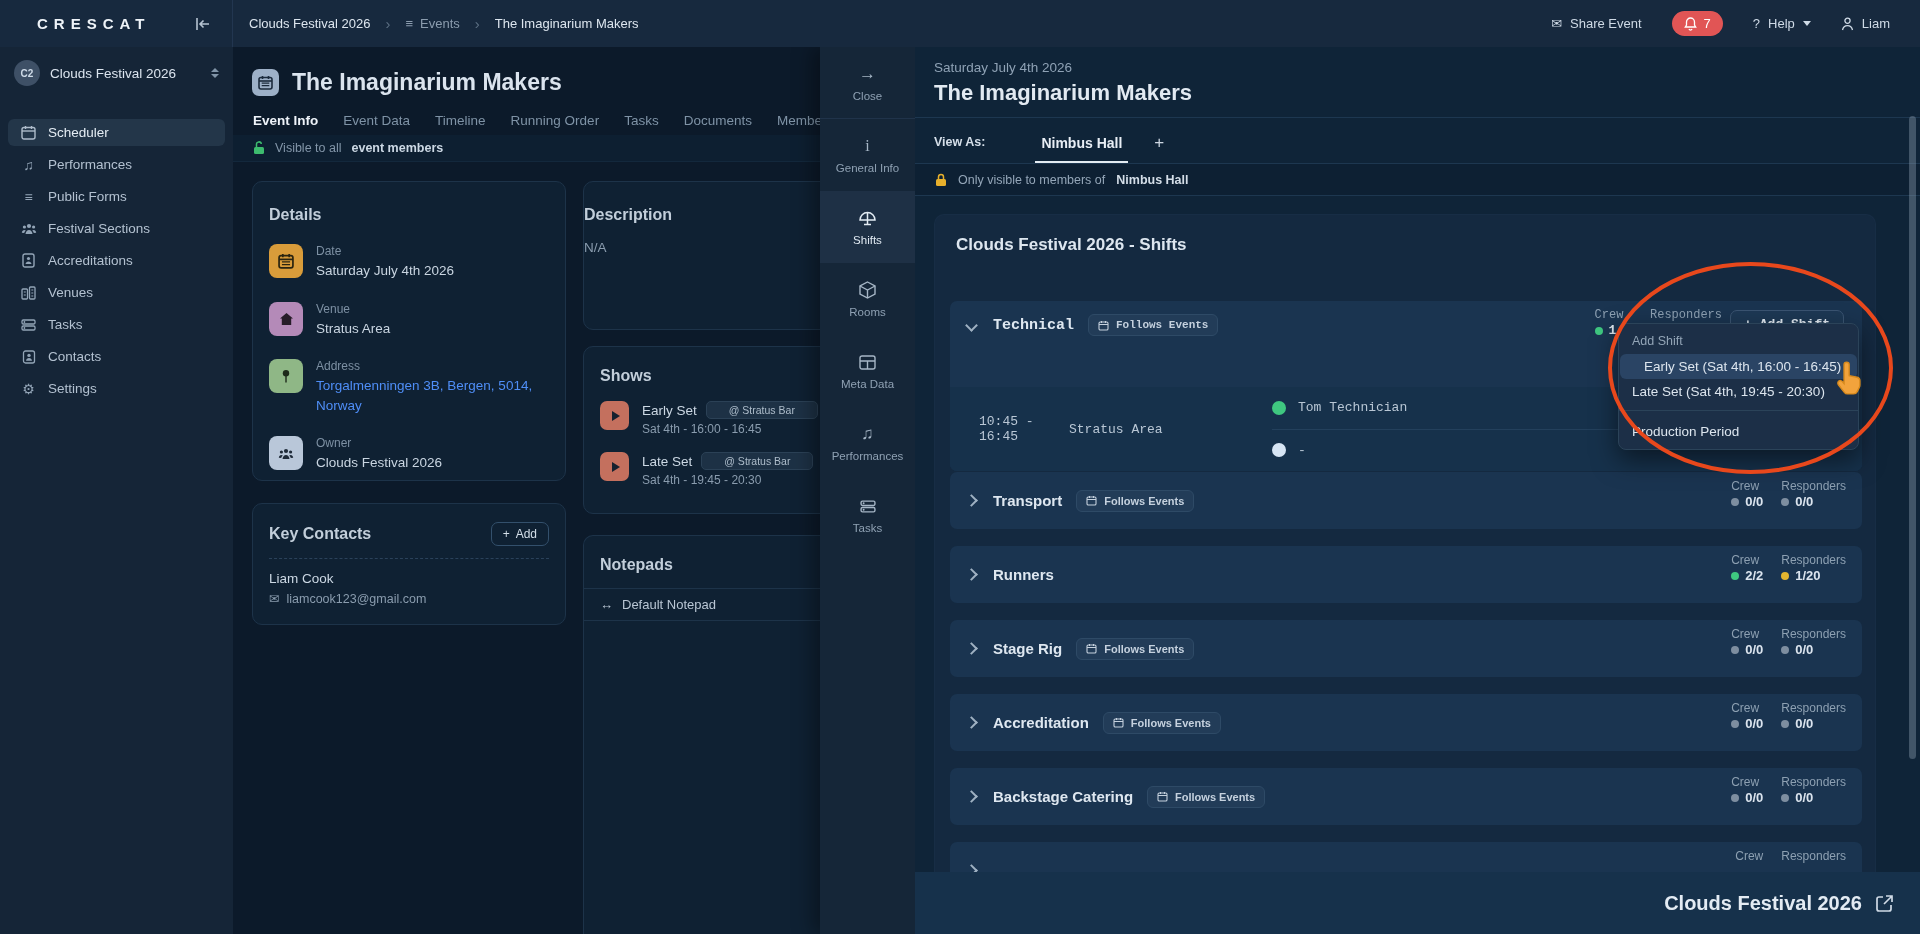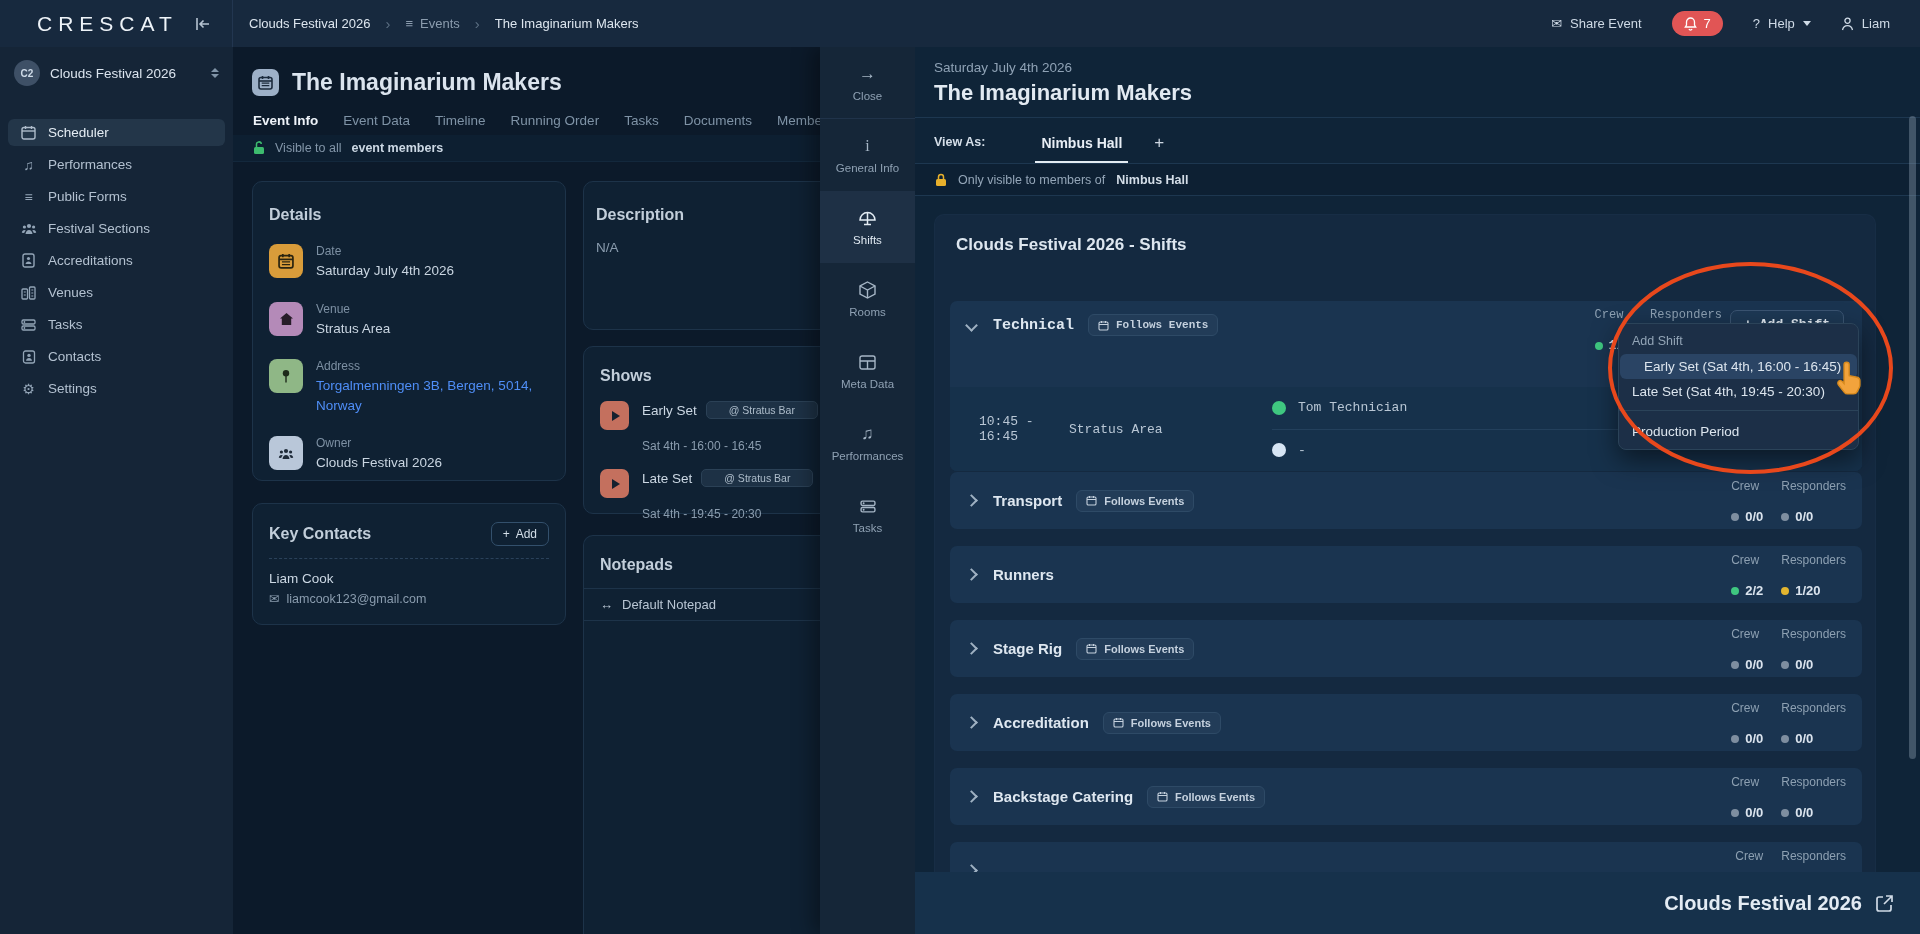--- a/index.html
+++ b/index.html
@@ -3,21 +3,21 @@
 <meta charset="utf-8">
 <style>
   * { box-sizing: border-box; margin: 0; padding: 0; }
   html,body { background:#081220; }
   body { font-family:"Liberation Sans", sans-serif; }
   .screen { position:relative; width:1920px; height:934px; overflow:hidden; background:#0c1a2a; color:#d7dfe8; }
 
   
   .topbar { position:absolute; top:0; left:0; width:1920px; height:47px; background:#17293e; display:flex; align-items:center; z-index:50; }
   .brand-zone { width:233px; height:100%; display:flex; align-items:center; justify-content:space-between; padding:0 18px 0 37px; border-right:1px solid #223650; }
-  .brand { font-size:21px; letter-spacing:6px; font-weight:400; color:#eef3f8; }
+  .brand { font-size:15px; letter-spacing:6px; font-weight:700; color:#eef3f8; }
   .collapse-btn { width:22px; height:22px; display:flex; align-items:center; justify-content:center; cursor:pointer; }
   .crumbs { display:flex; align-items:center; gap:15px; margin-left:16px; font-size:13px; }
   .crumb { color:#dde6ef; cursor:pointer; }
   .crumb.dim { color:#8b9cae; display:flex; align-items:center; gap:7px; }
   .crumb-sep { color:#5b6e82; font-size:15px; }
   .topbar-right { margin-left:auto; display:flex; align-items:center; gap:30px; padding-right:30px; font-size:13px; color:#cfdae6; }
   .tb-item { display:flex; align-items:center; gap:8px; cursor:pointer; }
   .notif-pill { background:#e15555; color:#fff; border-radius:15px; padding:5px 12px; display:flex; align-items:center; gap:7px; font-size:13px; }
   .caret-down { width:0; height:0; border-left:4px solid transparent; border-right:4px solid transparent; border-top:5px solid #cfdae6; display:inline-block; }
 
@@ -49,31 +49,31 @@
   .card { position:absolute; background:#0f2133; border:1px solid #1d3349; border-radius:10px; }
   .card-title { font-size:16px; font-weight:700; color:#c2ceda; }
 
   .card-details { left:19px; top:134px; width:314px; height:300px; padding:24px 16px; }
   .drow { display:flex; gap:13px; margin-bottom:21px; }
   .dicon { width:34px; height:34px; border-radius:8px; flex-shrink:0; display:flex; align-items:center; justify-content:center; }
   .dlabel { font-size:12px; color:#7d90a3; margin-bottom:3px; }
   .dvalue { font-size:13.5px; color:#c9d5e1; line-height:1.45; }
   .dvalue.link { color:#4f8ef7; cursor:pointer; }
 
-  .card-desc { left:350px; top:134px; width:314px; height:149px; padding:24px 12px; }
+  .card-desc { left:350px; top:134px; width:314px; height:149px; padding:24px 0; }
   .na { margin-top:16px; font-size:13.5px; color:#8a9cae; }
 
   .card-shows { left:350px; top:299px; width:314px; height:168px; padding:20px 16px; }
   .show-item { display:flex; gap:13px; margin-top:16px; cursor:pointer; }
   .play-badge { width:29px; height:29px; border-radius:7px; background:#c4705e; display:flex; align-items:center; justify-content:center; flex-shrink:0; }
   .play-tri { width:0; height:0; border-top:5px solid transparent; border-bottom:5px solid transparent; border-left:8px solid #15212f; margin-left:2px; }
   .show-top { display:flex; align-items:center; gap:9px; }
   .show-name { font-size:13.5px; color:#ccd8e4; }
   .venue-pill { background:#1d3145; border:1px solid #2b4156; color:#aebdcb; font-size:10.5px; border-radius:5px; padding:2px 22px; }
-  .show-time { font-size:12px; color:#8a9cae; margin-top:20px; }
+  .show-time { font-size:12px; color:#8a9cae; margin-top:3px; }
 
   .card-contacts { left:19px; top:456px; width:314px; height:122px; padding:18px 16px; }
   .kc-head { display:flex; align-items:center; justify-content:space-between; }
   .add-btn { border:1px solid #33506c; border-radius:7px; color:#d4dfe9; font-size:12px; padding:4px 11px; display:flex; gap:6px; align-items:center; cursor:pointer; }
   .kc-divider { border-bottom:1px dashed #2a415a; margin:12px 0; }
   .kc-name { font-size:13.5px; color:#ccd8e4; }
   .kc-email { font-size:12.5px; color:#8a9cae; margin-top:5px; display:flex; align-items:center; gap:7px; }
 
   .card-notepads { left:350px; top:488px; width:314px; height:446px; padding:20px 0 0 0; border-bottom:none; border-bottom-left-radius:0; border-bottom-right-radius:0; }
   .np-title { padding:0 16px; }
@@ -103,21 +103,21 @@
   .sc-title { position:absolute; top:20px; left:21px; font-size:17px; font-weight:700; color:#dde6ef; }
 
   .group { position:absolute; left:15px; width:912px; background:#1a3450; border-radius:7px; }
   .group-head { position:relative; height:57px; display:flex; align-items:center; padding-left:17px; }
   .chev { width:9px; height:9px; border-right:2px solid #9fb1c2; border-bottom:2px solid #9fb1c2; display:inline-block; flex-shrink:0; }
   .chev.right { transform:rotate(-45deg); }
   .chev.down { transform:rotate(45deg); }
   .g-name { font-size:15px; font-weight:700; color:#dee7f0; margin-left:17px; }
   .fe-pill { margin-left:14px; background:#223c58; border:1px solid #2e4a66; border-radius:6px; color:#c5d1de; font-size:11px; font-weight:600; padding:4px 9px; display:flex; align-items:center; gap:7px; }
   .crew-cluster { position:absolute; right:16px; top:7px; display:flex; gap:18px; text-align:left; }
-  .cc-col { display:flex; flex-direction:column; gap:16px; }
+  .cc-col { display:flex; flex-direction:column; gap:1px; }
   .cc-label { font-size:12px; color:#8da0b2; }
   .cc-val { font-size:13px; font-weight:700; color:#dbe4ee; display:flex; align-items:center; gap:6px; }
   .dot { width:8px; height:8px; border-radius:50%; display:inline-block; }
   .dot.green { background:#3fc780; } .dot.red { background:#ef6a6a; }
   .dot.gray { background:#7e8ea0; } .dot.yellow { background:#e3b52f; }
   .dot.white { background:#d7e5f4; width:14px; height:14px; }
   .dot.big-green { background:#3fc780; width:14px; height:14px; }
 
   .g-technical { top:86px; height:170px;font-family:Liberation Mono, monospace; }
   .add-shift-btn { position:absolute; right:18px; top:9px; border:1px solid #3a5471; background:#1d3854; border-radius:7px; color:#e2eaf2; font-size:13px; font-weight:600; padding:6px 13px; display:flex; align-items:center; gap:8px; cursor:pointer; }

